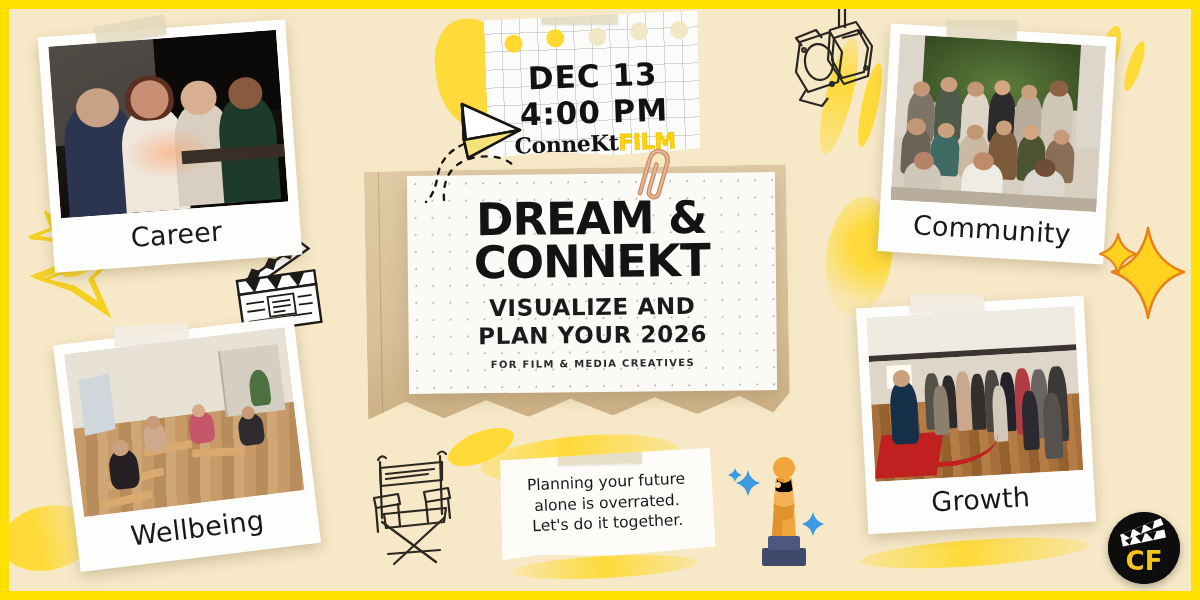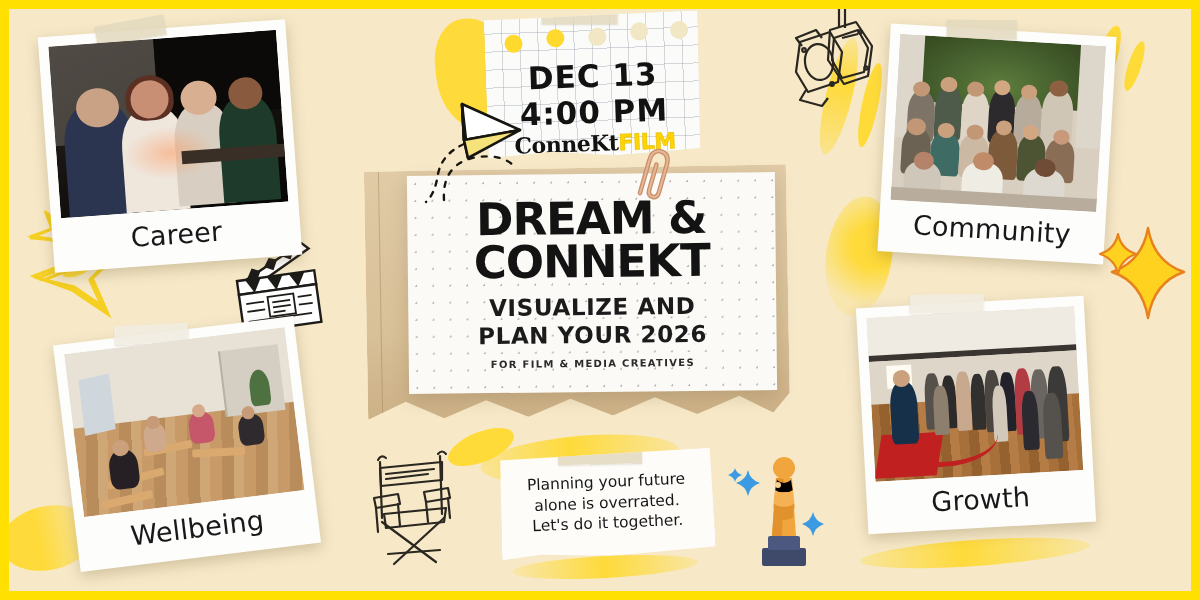--- a/index.html
+++ b/index.html
@@ -474,15 +474,33 @@
   </svg>
   <svg class="doodle" style="left:728px;top:468px;" width="14" height="14" viewBox="0 0 14 14">
     <path d="M7 0 Q8 5 14 7 Q8 9 7 14 Q6 9 0 7 Q6 5 7 0 Z" fill="#3b9ae1"></path>
   </svg>
 
   <svg class="doodle" style="left:1092px;top:222px;" width="96" height="100" viewBox="0 0 96 100">
     <path d="M56 6 Q62 40 92 50 Q62 60 56 96 Q50 60 20 50 Q50 40 56 6 Z" fill="#ffd21f" stroke="#e8811c" stroke-width="2.4" stroke-linejoin="round"></path>
     <path d="M26 12 Q29 27 44 32 Q29 37 26 52 Q23 37 8 32 Q23 27 26 12 Z" fill="#ffd21f" stroke="#e8811c" stroke-width="2.2" stroke-linejoin="round"></path>
   </svg>
 
+  <div class="badge">
+    <svg viewBox="0 0 72 72" width="72" height="72">
+      <circle cx="36" cy="36" r="36" fill="#0d0d0d"></circle>
+      <g transform="rotate(-12 36 28)">
+        <rect x="14" y="22" width="44" height="8" fill="#ffffff"></rect>
+        <path d="M16 22 L21 30 L26 22 Z" fill="#0d0d0d"></path>
+        <path d="M28 22 L33 30 L38 22 Z" fill="#0d0d0d"></path>
+        <path d="M40 22 L45 30 L50 22 Z" fill="#0d0d0d"></path>
+        <rect x="14" y="14" width="44" height="7" fill="#ffffff" transform="rotate(-10 36 18)"></rect>
+        <g transform="rotate(-10 36 18)">
+          <path d="M17 14 L22 21 L27 14 Z" fill="#0d0d0d"></path>
+          <path d="M29 14 L34 21 L39 14 Z" fill="#0d0d0d"></path>
+          <path d="M41 14 L46 21 L51 14 Z" fill="#0d0d0d"></path>
+        </g>
+      </g>
+      <text x="36" y="58" text-anchor="middle" font-family="DejaVu Sans, sans-serif" font-size="26" font-weight="700" fill="#f5c518">CF</text>
+    </svg>
+  </div>
 
   <div class="border-frame"></div>
 </div>
 
 </body></html>

